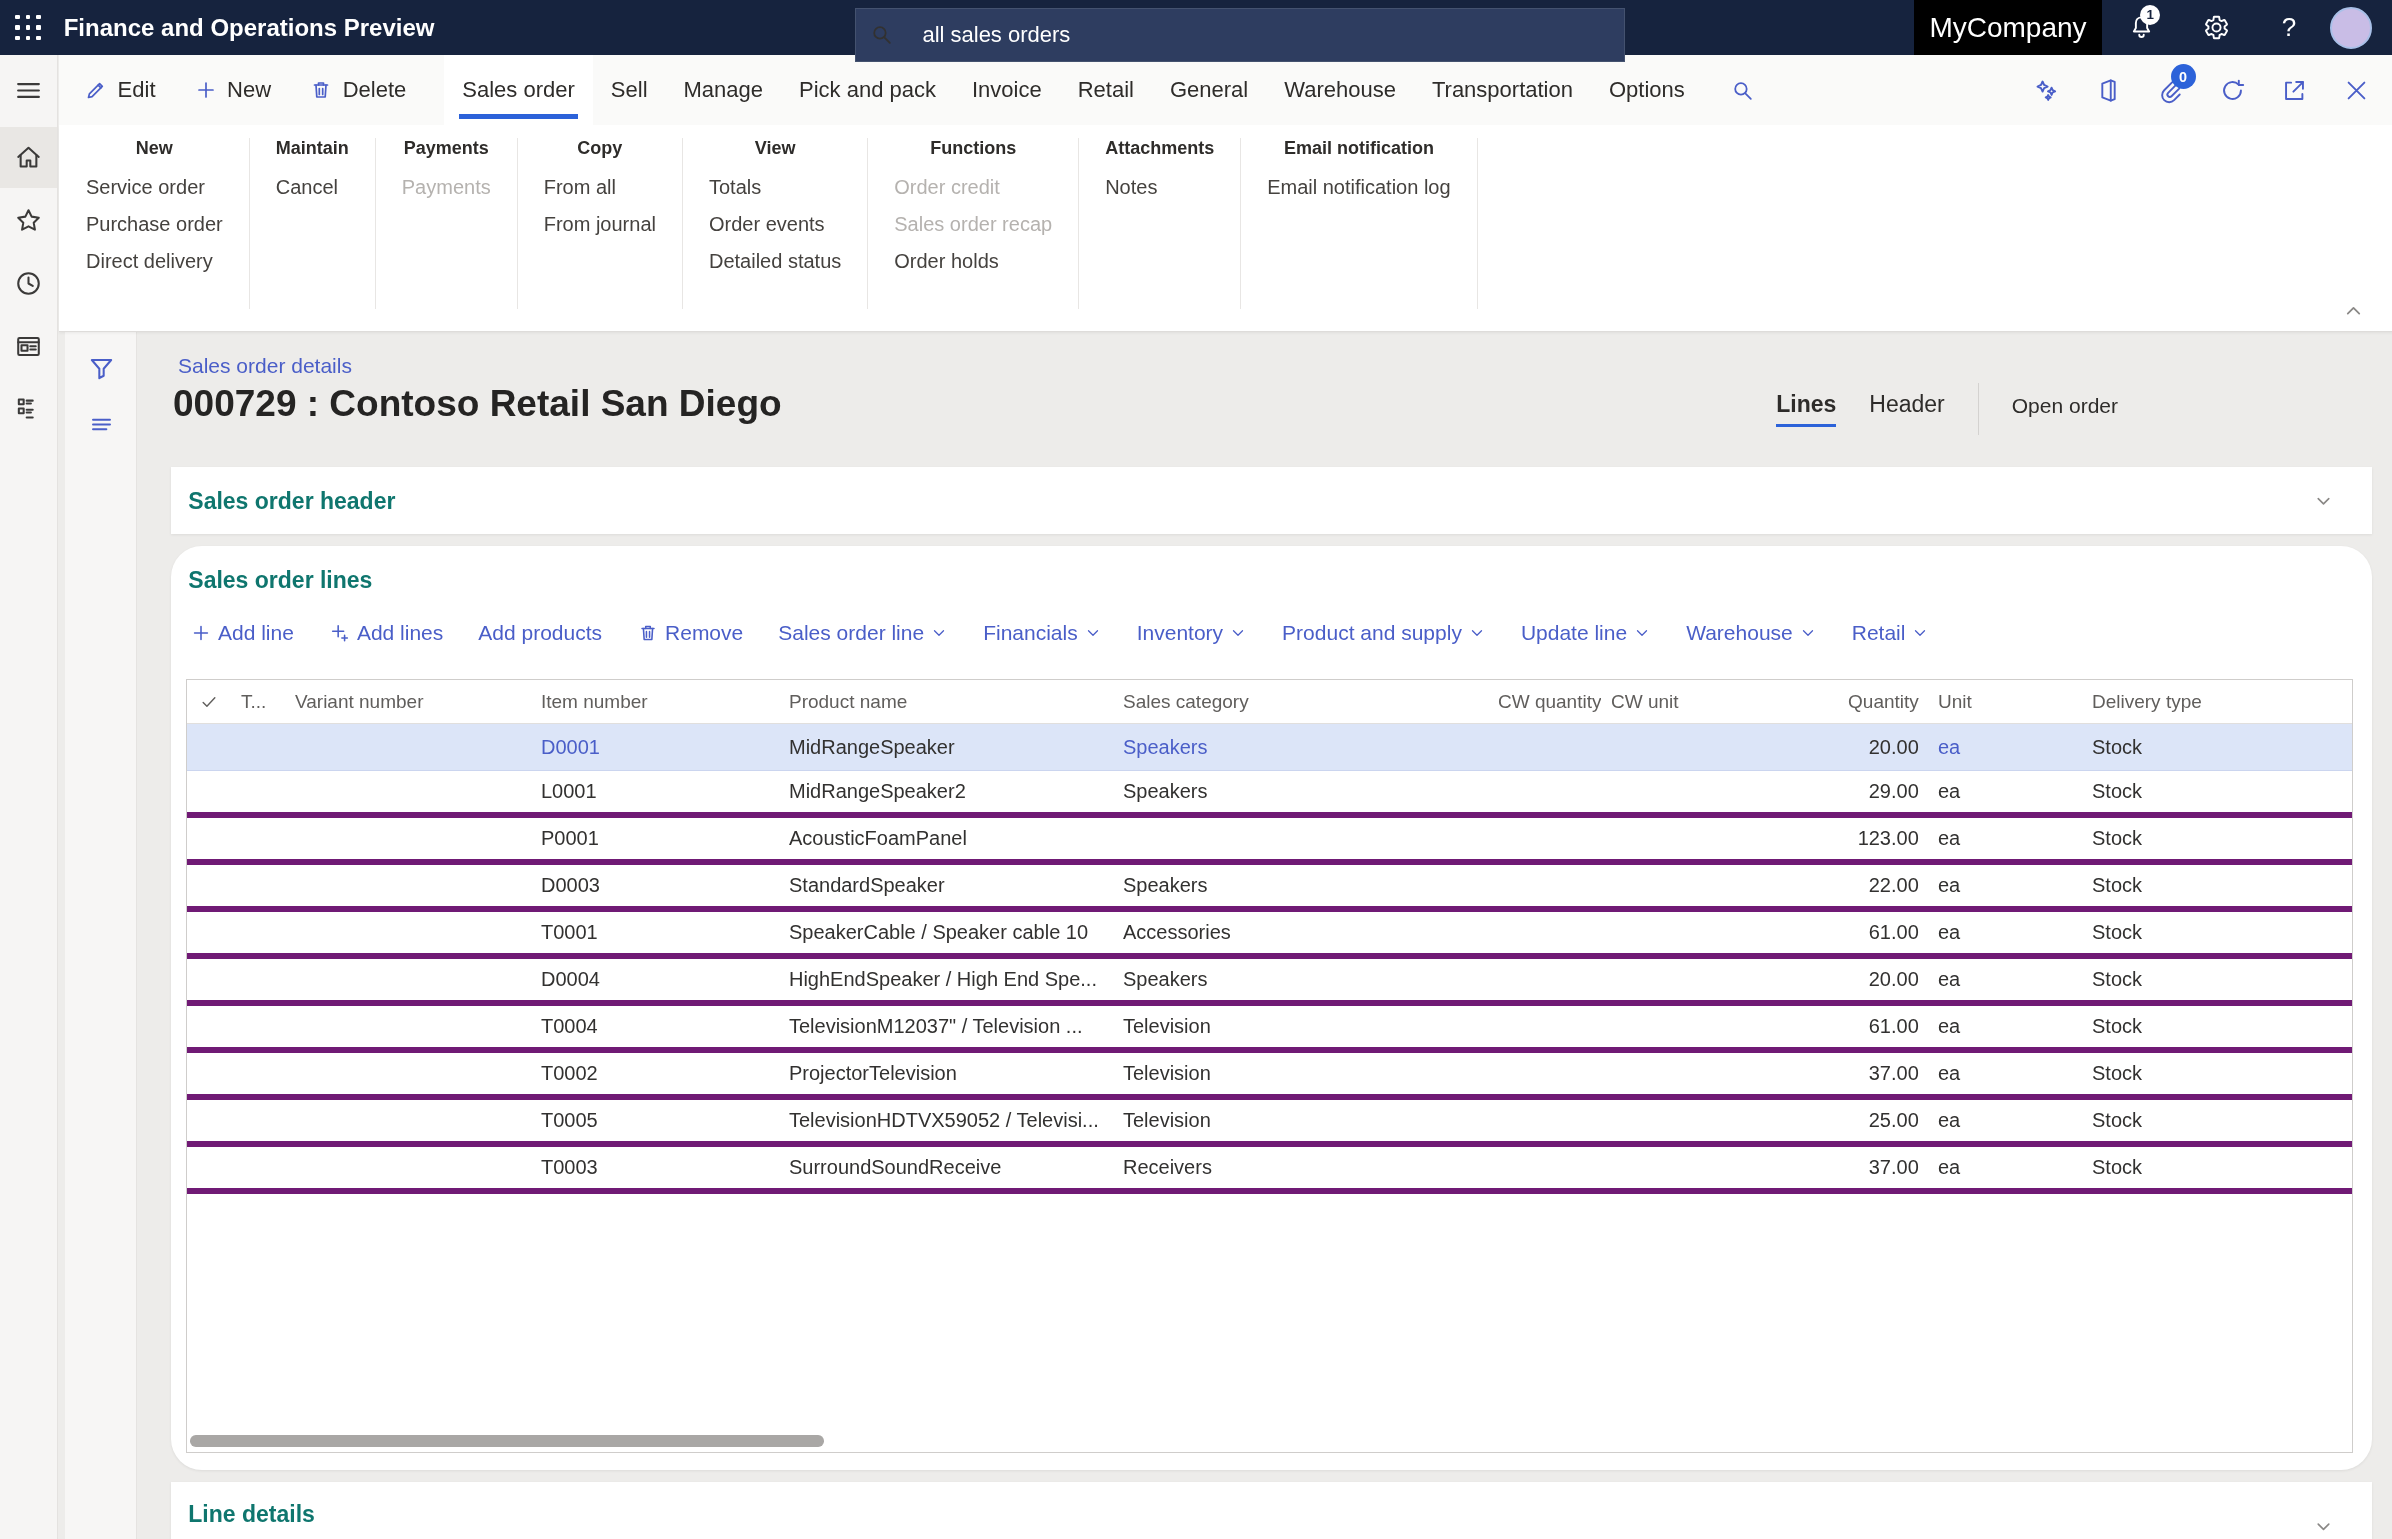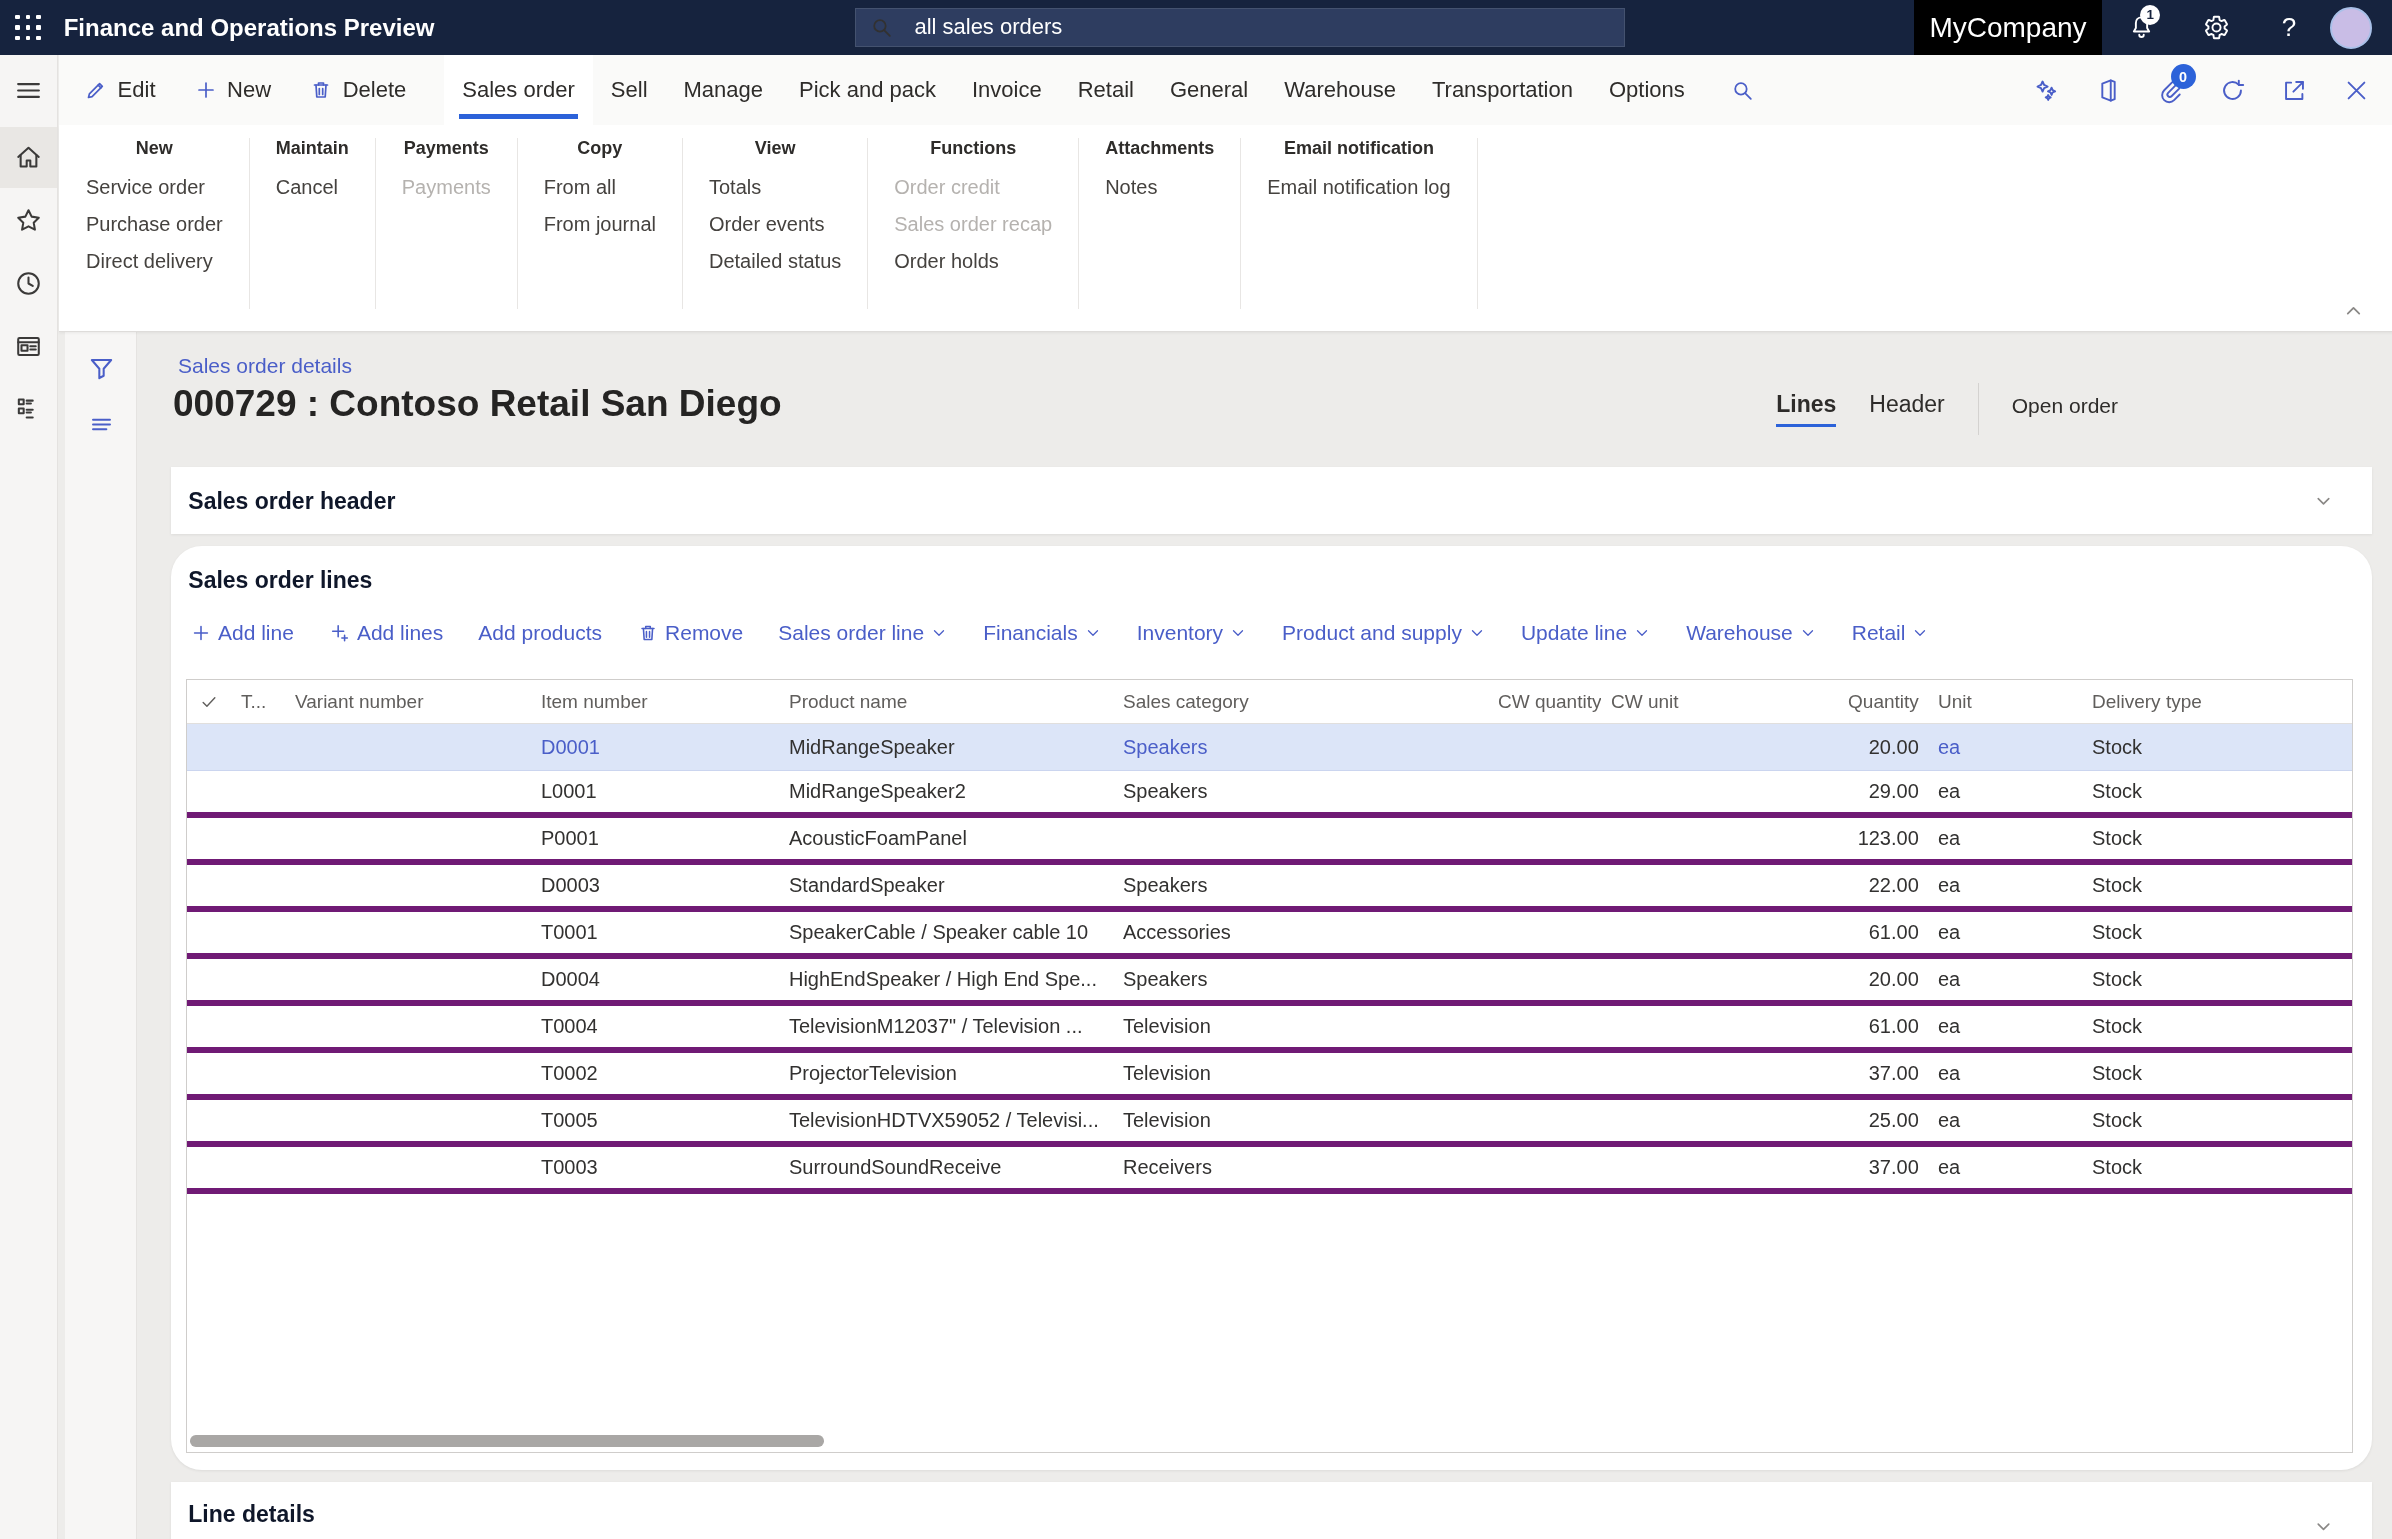--- a/index.html
+++ b/index.html
@@ -10,21 +10,21 @@
     background:#EDECEA; color:#323130;
   }
   svg { fill:none; stroke:currentColor; stroke-width:1.7; stroke-linecap:round; stroke-linejoin:round; display:block; }
 
   
   .topbar { position:absolute; left:0; top:0; width:2392px; height:55px; background:#16233E; display:flex; align-items:center; z-index:30; }
   .waffle { width:56px; height:55px; display:flex; align-items:center; justify-content:center; cursor:pointer; }
   .waffle-grid { display:grid; grid-template-columns:repeat(3,4.8px); gap:5.8px; }
   .waffle-grid i { width:4.8px; height:4.8px; background:#fff; border-radius:1px; }
   .app-title { color:#fff; font-size:24px; font-weight:bold; margin-left:7.7px; white-space:nowrap; }
-  .topbar-search { position:absolute; left:855px; top:7.7px; width:770px; height:39px; background:#2E3D60; border:1px solid #44526F; display:flex; align-items:center; padding:0 13.4px; gap:20px; }
+  .topbar-search { position:absolute; left:855px; top:7.7px; width:770px; height:54px; background:#2E3D60; border:1px solid #44526F; display:flex; align-items:center; padding:0 13.4px; gap:28px; }
   .topbar-search .search-text { color:#fff; font-size:22px; }
   .company-badge { position:absolute; left:1914px; top:0; width:188px; height:55px; background:#000; color:#fff; font-size:28px; display:flex; align-items:center; justify-content:center; cursor:pointer; }
   .topbar-btn { position:absolute; top:0; height:55px; width:44px; display:flex; align-items:center; justify-content:center; color:#fff; cursor:pointer; }
   .tb-bell { left:2119px; }
   .tb-gear { left:2194px; }
   .tb-help { left:2267px; font-size:26px; }
   .tb-avatar { left:2329px; }
   .badge-white { position:absolute; top:4.8px; right:2.9px; width:20px; height:20px; border-radius:50%; background:#fff; color:#16233E; font-size:13.4px; font-weight:bold; display:flex; align-items:center; justify-content:center; }
   .avatar { width:42px; height:42px; border-radius:50%; background:#C9BDE6; border:2.9px solid #A9C0E8; }
 
@@ -71,21 +71,21 @@
   .view-tab { font-size:23px; color:#2E2C2A; position:relative; padding-bottom:9.6px; cursor:pointer; }
   .view-tab.selected { font-weight:bold; }
   .view-tab.selected::after { content:""; position:absolute; left:0; right:0; bottom:0; height:3.8px; background:#2C62D9; }
   .vt-divider { width:1px; height:52px; background:#D4D2D0; }
   .open-order { font-size:21px; color:#2E2C2A; cursor:pointer; padding-bottom:5.8px; }
 
   .card { position:absolute; left:106px; right:27px; background:#fff; box-shadow:0 1px 2.9px rgba(0,0,0,.07); }
   .card-header-sec { top:136px; height:67px; }
   .card-lines { top:215px; height:924px;border-radius:31px; }
   .card-details { top:1151px; height:115px; }
-  .sec-title { font-size:23px; font-weight:bold; color:#0f172a; }
+  .sec-title { font-size:23px; font-weight:bold; color:#0f766e; }
   .vcenter { position:absolute; left:17.3px; top:50%; transform:translateY(-50%); }
   .chev { position:absolute; right:37px; top:50%; transform:translateY(-50%); color:#8A8886; cursor:pointer; }
   .card-details .sec-title { position:absolute; left:17.3px; top:19px; }
   .card-details .chev { top:33px; transform:none; }
 
   .lines-title { position:absolute; left:17.3px; top:21px; }
   .lines-toolbar { position:absolute; left:19px; top:75px; display:flex; align-items:center; gap:35px; font-size:21px; color:#4A5EC8; }
   .tb-btn { display:flex; align-items:center; gap:6px; cursor:pointer; white-space:nowrap;justify-content:flex-end; }
 
   .grid { position:absolute; left:15.4px; right:19px; top:133px; bottom:17.3px; border:1px solid #CFCDCB; background:#fff; overflow:hidden; }

